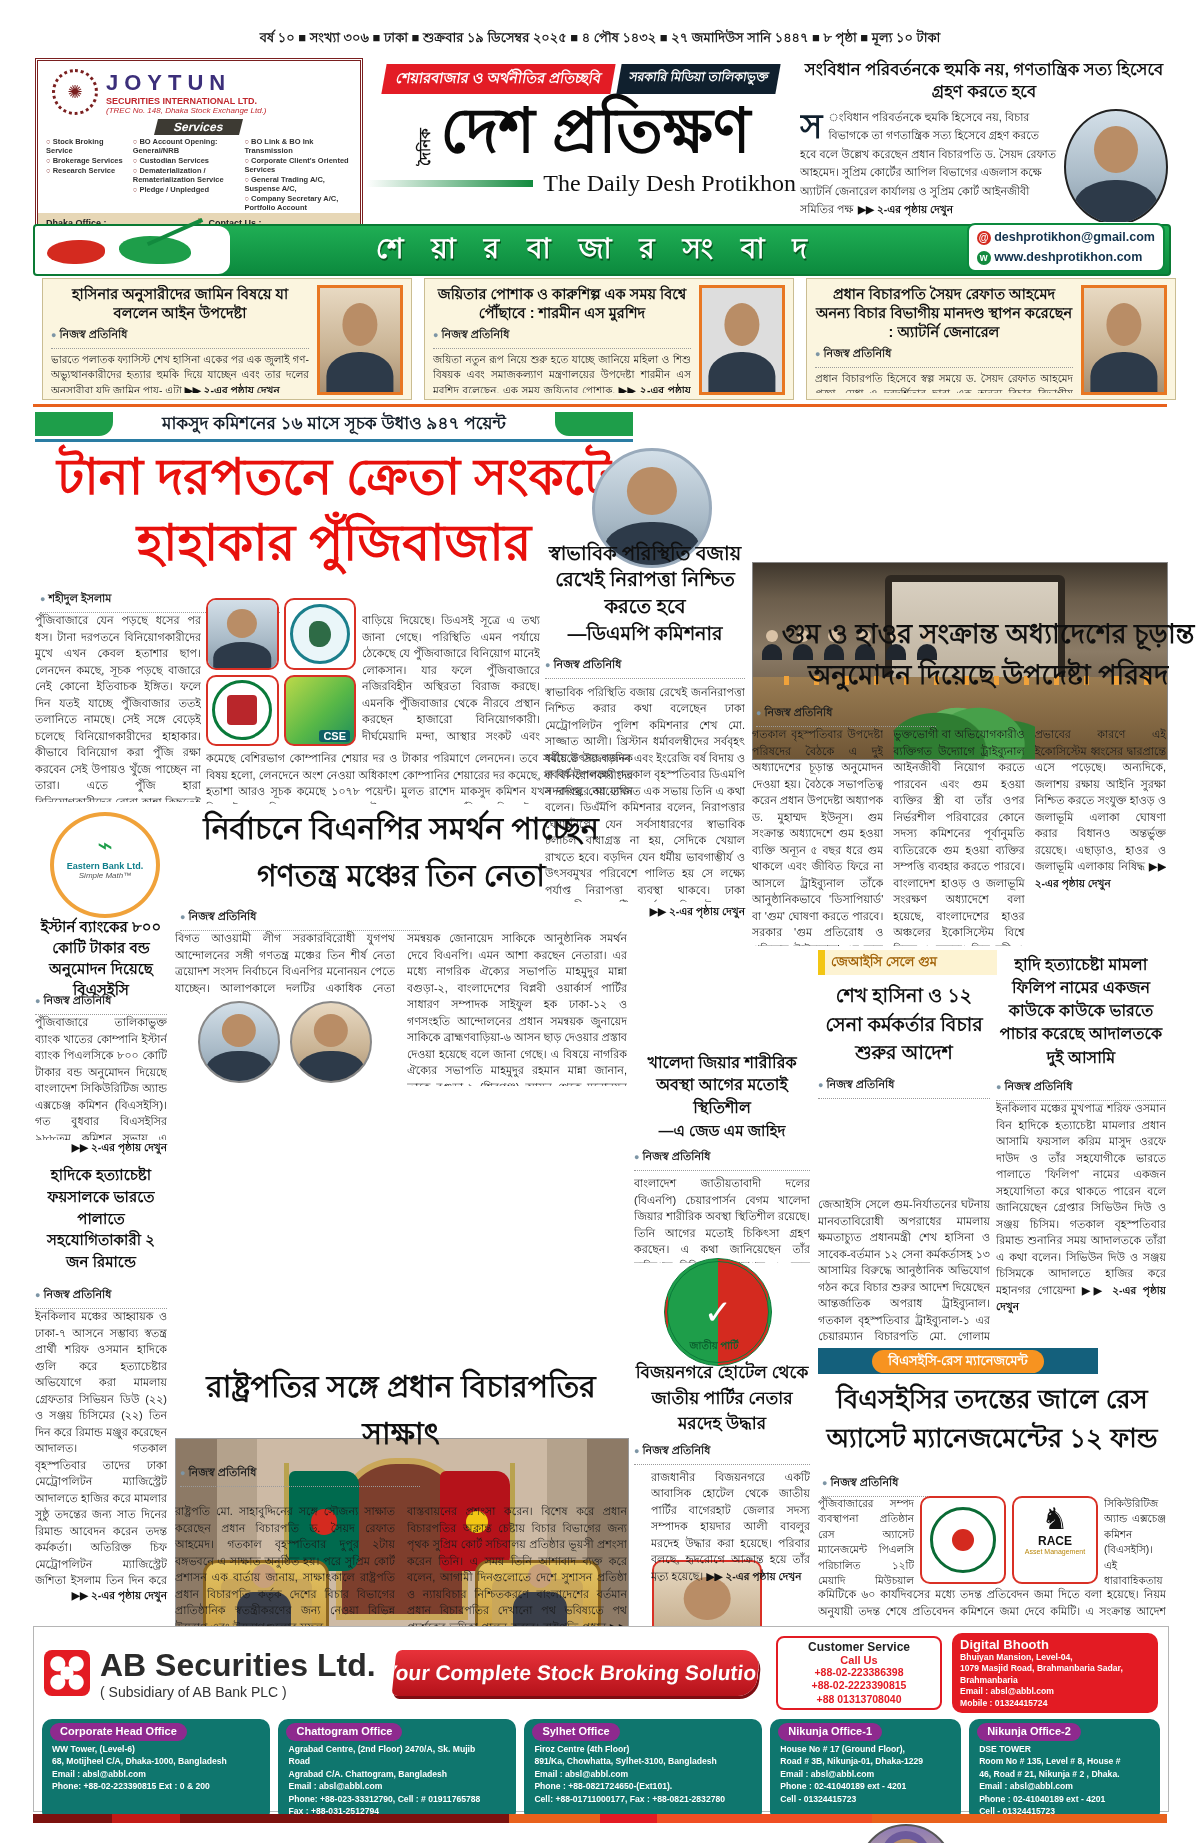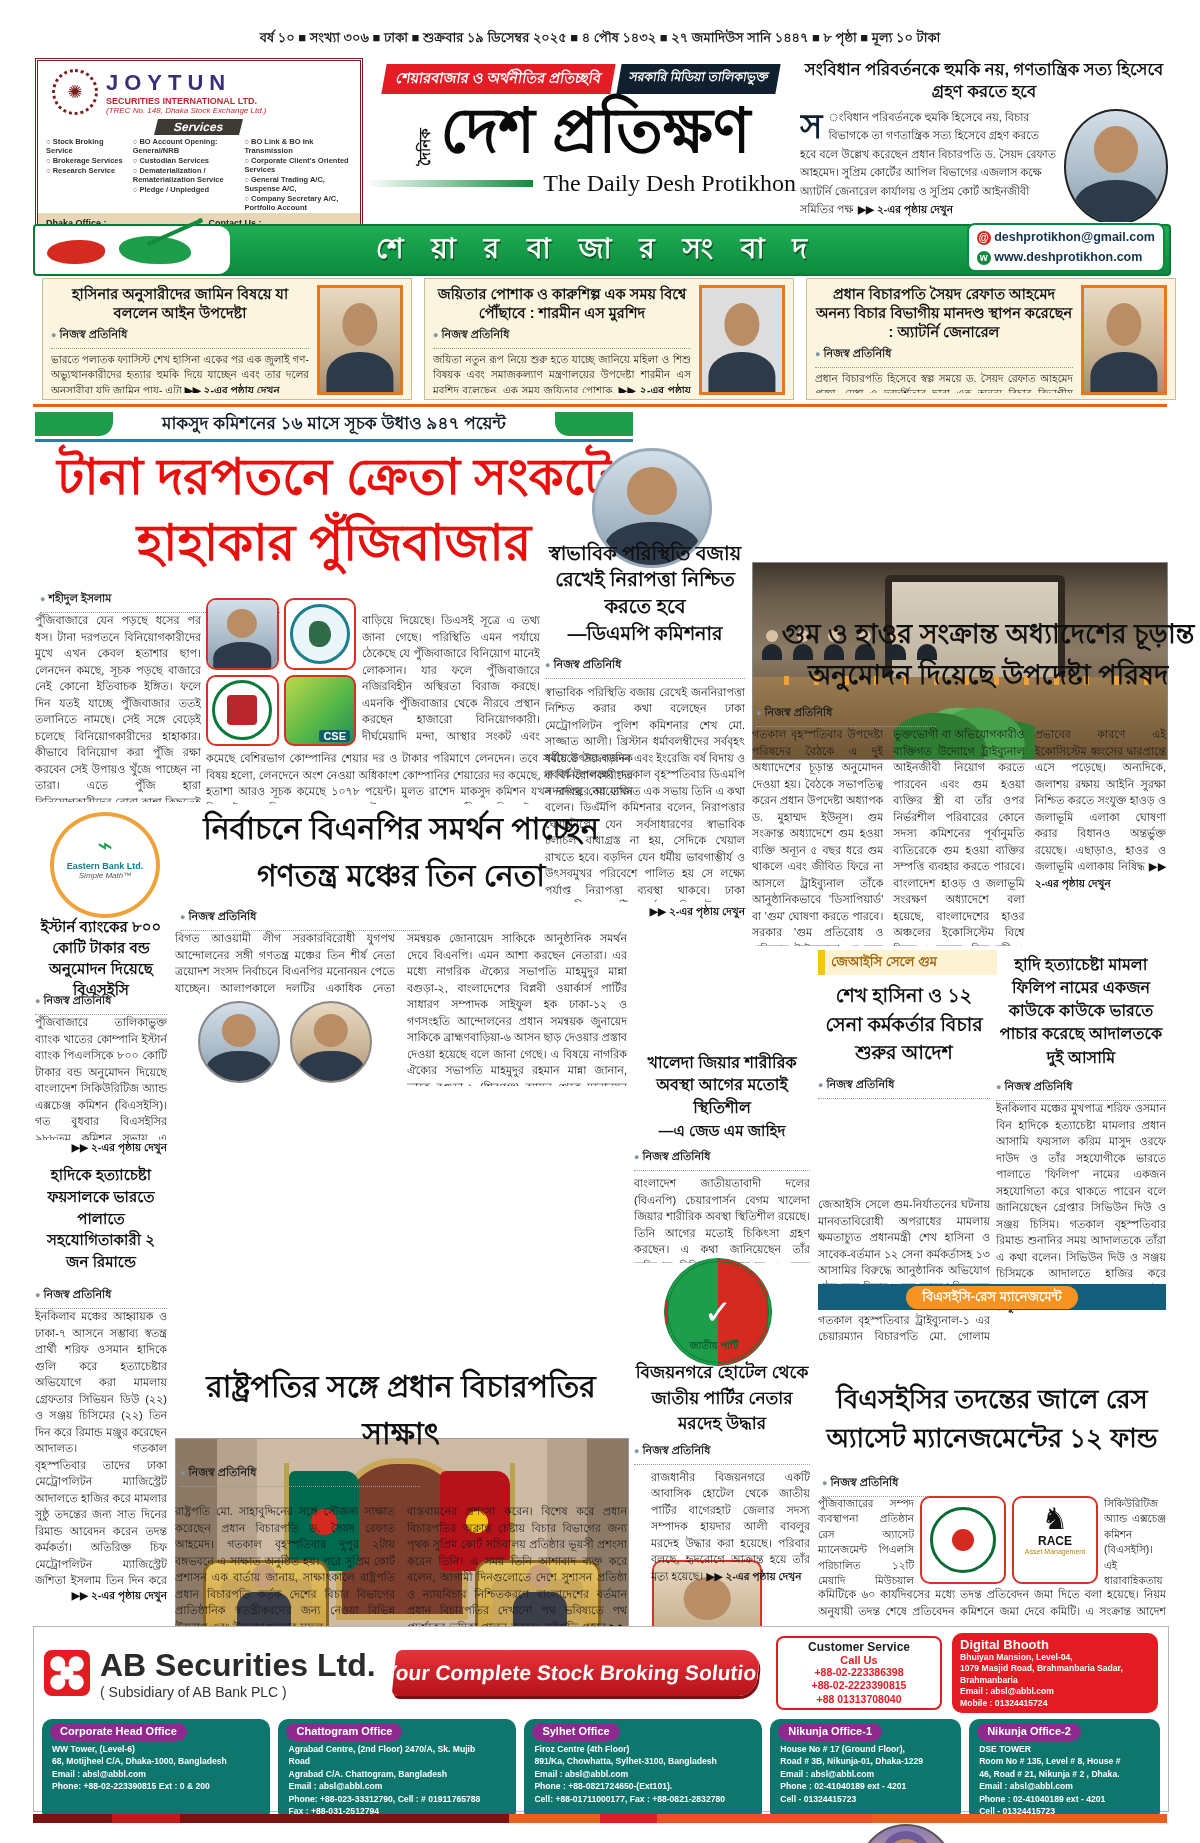--- a/index.html
+++ b/index.html
@@ -364,21 +364,21 @@
   </div>
 
   <div class="abs hl ctr" style="left:996px;top:952px;width:170px;font-size:16px;">হাদি হত্যাচেষ্টা মামলা</div>
   <div class="abs hl ctr" style="left:996px;top:976px;width:170px;font-size:16px;line-height:1.45;">ফিলিপ নামের একজন কাউকে কাউকে ভারতে পাচার করেছে আদালতকে দুই আসামি</div>
   <div class="abs byline" style="left:996px;top:1078px;width:170px;"><span class="dot">●</span><span>নিজস্ব প্রতিনিধি</span></div>
   <div class="abs bodytxt" style="left:996px;top:1100px;width:170px;height:244px;">
     <span>ইনকিলাব মঞ্চের মুখপাত্র শরিফ ওসমান বিন হাদিকে হত্যাচেষ্টা মামলার প্রধান আসামি ফয়সাল করিম মাসুদ ওরফে দাউদ ও তাঁর সহযোগীকে ভারতে পালাতে 'ফিলিপ' নামের একজন সহযোগিতা করে থাকতে পারেন বলে জানিয়েছেন গ্রেপ্তার সিভিউন দিউ ও সঞ্জয় চিসিম। গতকাল বৃহস্পতিবার রিমান্ড শুনানির সময় আদালতকে তাঁরা এ কথা বলেন। সিভিউন দিউ ও সঞ্জয় চিসিমকে আদালতে হাজির করে মহানগর গোয়েন্দা</span>
     <span class="more">▶▶ ২-এর পৃষ্ঠায় দেখুন</span>
   </div>
 
-  <div class="abs badgebar" style="left:818px;top:1284px;width:348px;height:26px;">
+  <div class="abs badgebar" style="left:818px;top:1348px;width:280px;height:26px;">
     <span class="pill">বিএসইসি-রেস ম্যানেজমেন্ট</span>
   </div>
   <div class="abs hl ctr" style="left:818px;top:1380px;width:348px;font-size:26px;line-height:1.5;">বিএসইসির তদন্তের জালে রেস অ্যাসেট ম্যানেজমেন্টের ১২ ফান্ড</div>
   <div class="abs byline" style="left:822px;top:1474px;width:170px;"><span class="dot">●</span><span>নিজস্ব প্রতিনিধি</span></div>
   <div class="abs" style="left:818px;top:1496px;width:348px;height:88px;display:flex;gap:6px;">
     <div class="bodytxt" style="width:96px;font-size:10.3px;">পুঁজিবাজারের সম্পদ ব্যবস্থাপনা প্রতিষ্ঠান রেস অ্যাসেট ম্যানেজমেন্ট পিএলসি পরিচালিত ১২টি মেয়াদি মিউচুয়াল ফান্ডের অনিয়ম খতিয়ে দেখতে নতুন করে তদন্ত কমিটি গঠন করেছে নিয়ন্ত্রক সংস্থা</div>
     <div class="tile" style="width:82px;height:84px;flex:none;">
       <div class="seal" style="width:60px;height:60px;border:3px solid #0a6b35;background:#fff;"></div>
       <div class="seal" style="width:22px;height:22px;background:#d42a1f;border-radius:50%;"></div>
     </div>

